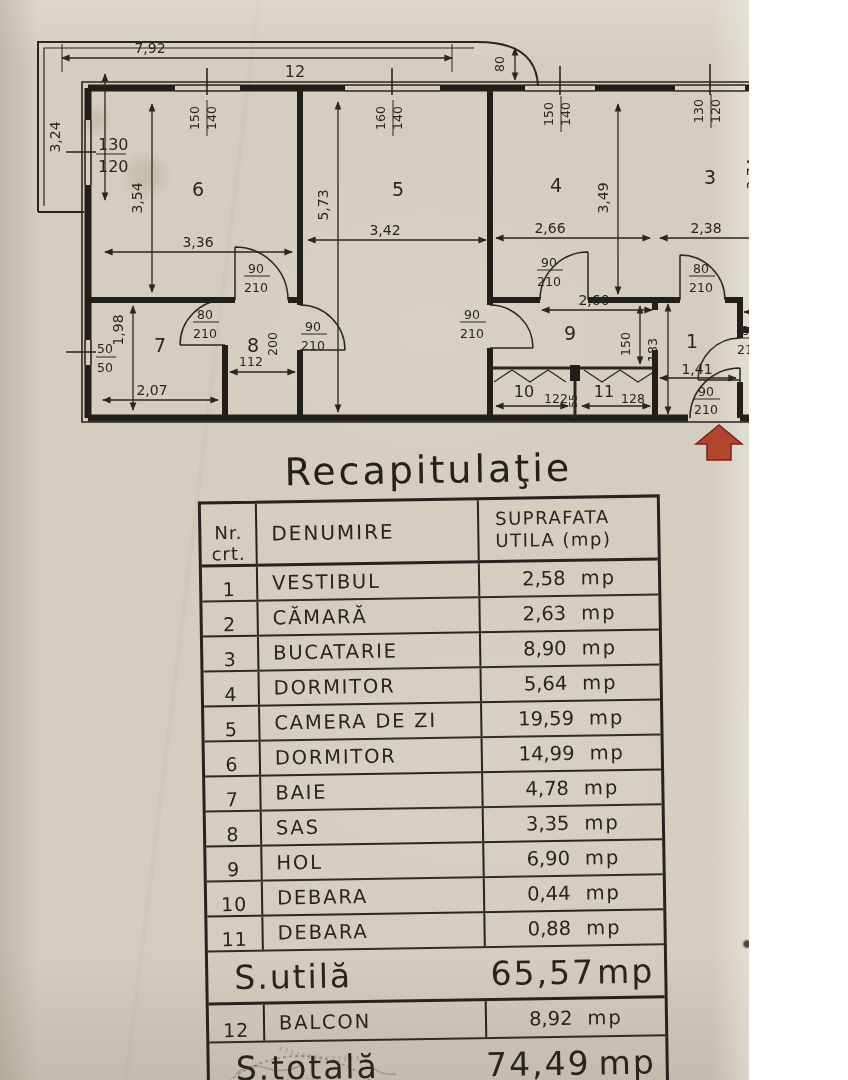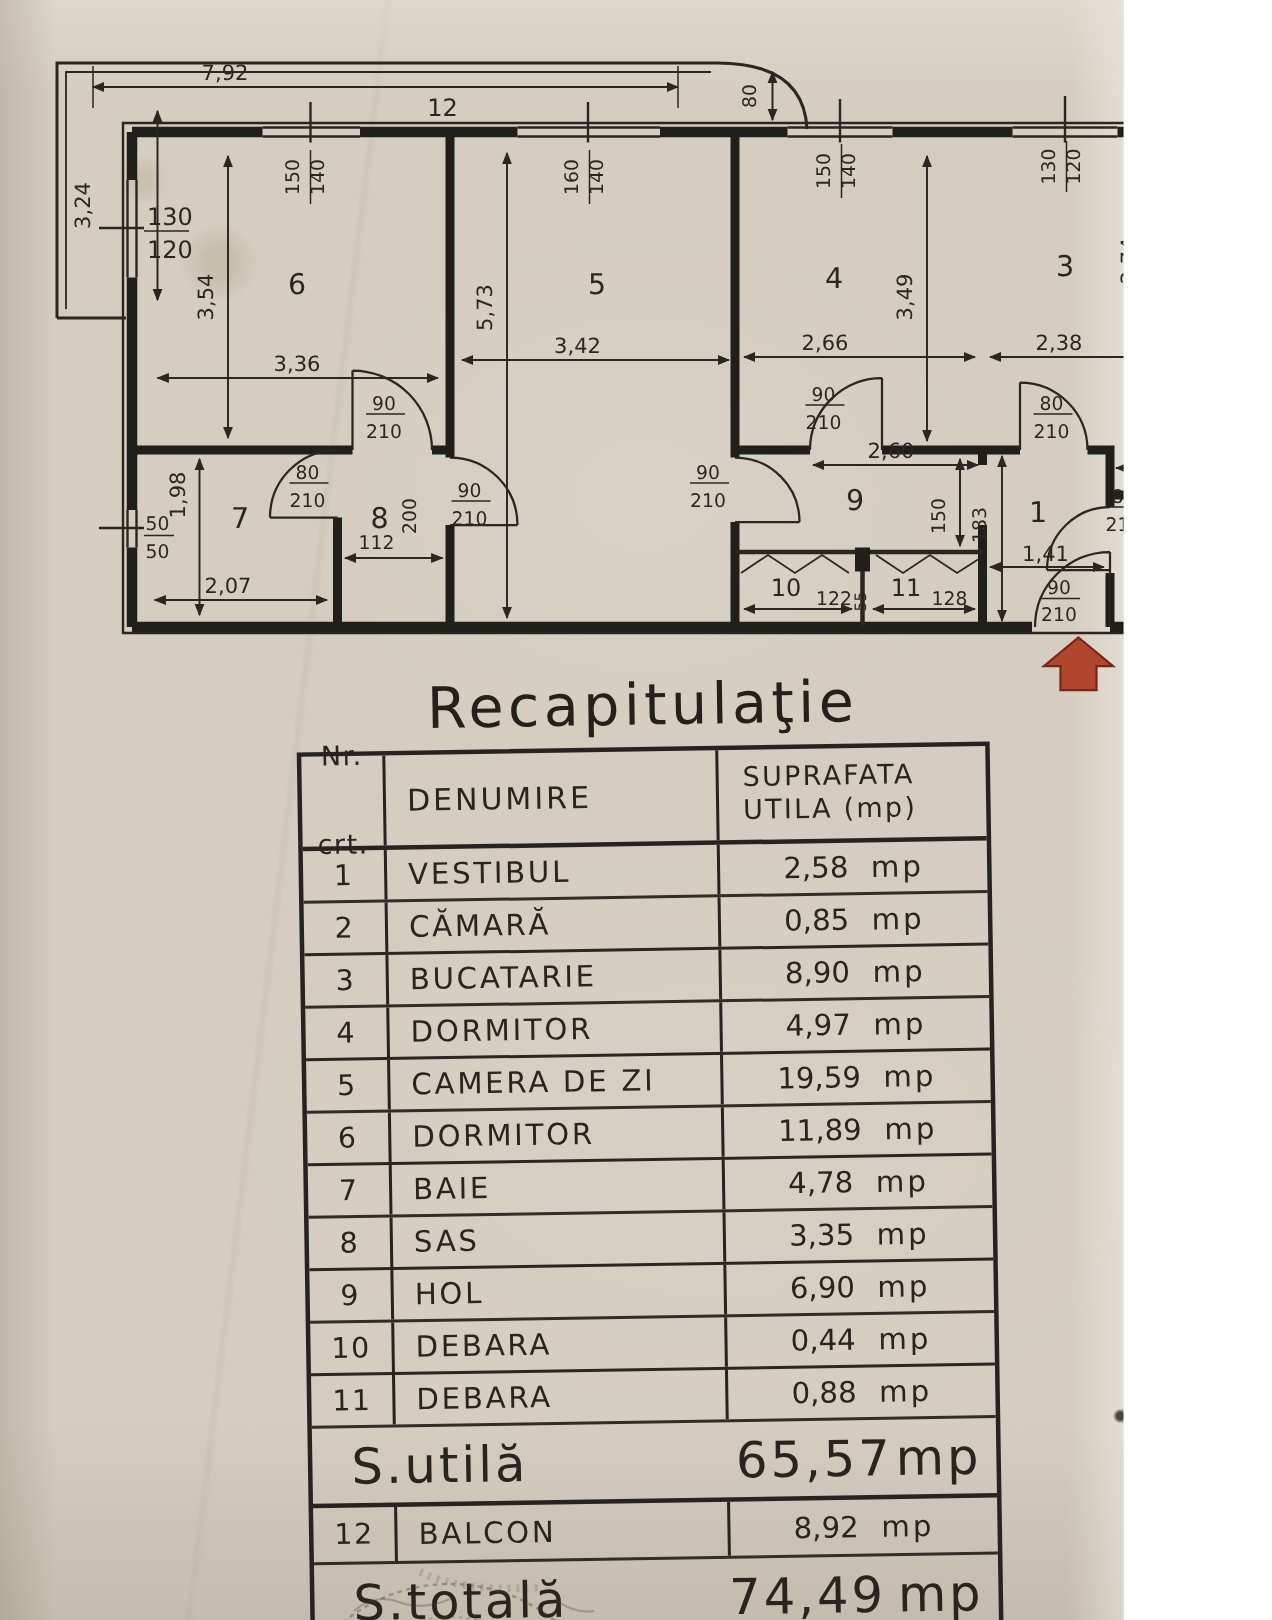--- a/index.html
+++ b/index.html
@@ -27,21 +27,21 @@
   .plan .s{font-size:12.5px;}
   .plan .t{font-size:10.5px;}
   .plan .big{font-size:16px;}
   .w{stroke:#211f1a;fill:none;}
   .thin{stroke:#2a2721;fill:none;}
   
   .rec{position:absolute;left:197px;top:448px;width:462px;transform:rotate(-0.9deg);transform-origin:231px 0;}
   .rec-title{text-align:center;font-size:38px;letter-spacing:3px;color:#24211b;margin:0 0 6px 0;font-weight:500;}
   .tbl{border:3px solid #262320;}
   .hdr{display:flex;border-bottom:3px solid #262320;height:60px;}
-  .c1{width:54px;flex:none;display:flex;flex-direction:column;justify-content:center;align-items:center;font-size:18px;letter-spacing:1px;gap:38px;}
+  .c1{width:54px;flex:none;display:flex;flex-direction:column;justify-content:flex-end;align-items:center;font-size:18px;letter-spacing:1px;}
   .c2{width:206px;flex:none;border-left:2.5px solid #262320;display:flex;align-items:center;padding-left:14px;font-size:20px;letter-spacing:2px;}
   .c3{flex:1;border-left:2.5px solid #262320;display:flex;flex-direction:column;justify-content:center;padding-left:16px;font-size:18px;letter-spacing:1.5px;line-height:1.25;}
   .row{display:flex;height:33px;border-bottom:2px solid #2a2722;}
   .row:nth-child(2n){border-bottom-color:#302c26;}
   .row .c1{font-size:19px;}
   .row .c2{font-size:19.5px;letter-spacing:1.8px;}
   .row .vc{flex:1;border-left:2.5px solid #262320;display:flex;align-items:center;justify-content:center;gap:15px;font-size:19.5px;}
   .row .vc .unit{letter-spacing:2px;}
   .sum{display:flex;align-items:center;height:50px;border-bottom:3px solid #262320;font-size:33px;letter-spacing:2px;}
   .sum .lbl{padding-left:26px;}
@@ -230,53 +230,53 @@
         <div class="c2">VESTIBUL</div>
         <div class="vc">
             <span>2,58</span>
             <span class="unit">mp</span>
           </div>
       </div>
       <div class="row">
         <div class="c1">2</div>
         <div class="c2">CĂMARĂ</div>
         <div class="vc">
-            <span>0,85</span>
+            <span>2,63</span>
             <span class="unit">mp</span>
           </div>
       </div>
       <div class="row">
         <div class="c1">3</div>
         <div class="c2">BUCATARIE</div>
         <div class="vc">
             <span>8,90</span>
             <span class="unit">mp</span>
           </div>
       </div>
       <div class="row">
         <div class="c1">4</div>
         <div class="c2">DORMITOR</div>
         <div class="vc">
-            <span>4,97</span>
+            <span>5,64</span>
             <span class="unit">mp</span>
           </div>
       </div>
       <div class="row">
         <div class="c1">5</div>
         <div class="c2">CAMERA DE ZI</div>
         <div class="vc">
             <span>19,59</span>
             <span class="unit">mp</span>
           </div>
       </div>
       <div class="row">
         <div class="c1">6</div>
         <div class="c2">DORMITOR</div>
         <div class="vc">
-            <span>11,89</span>
+            <span>14,99</span>
             <span class="unit">mp</span>
           </div>
       </div>
       <div class="row">
         <div class="c1">7</div>
         <div class="c2">BAIE</div>
         <div class="vc">
             <span>4,78</span>
             <span class="unit">mp</span>
           </div>

